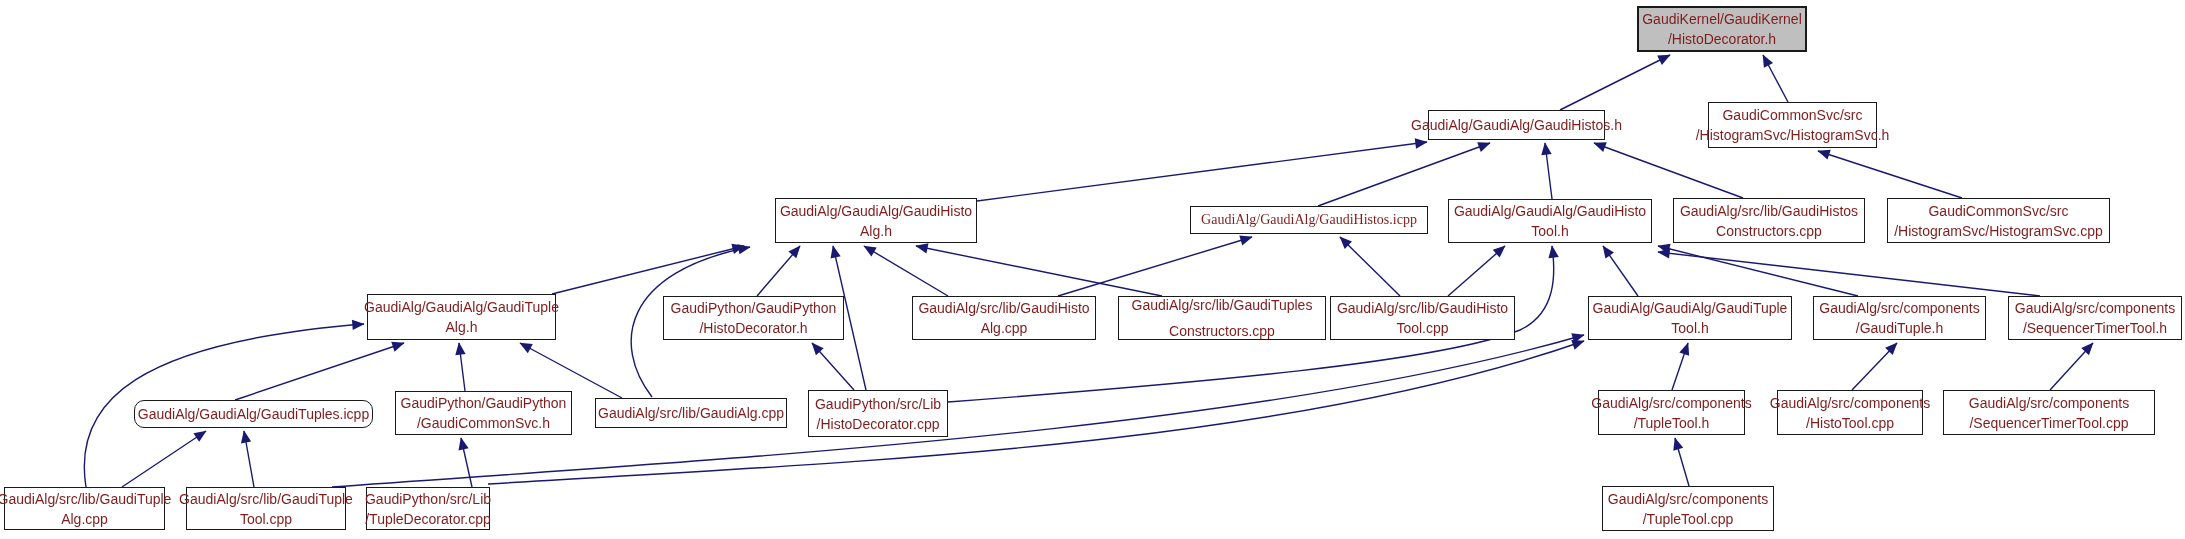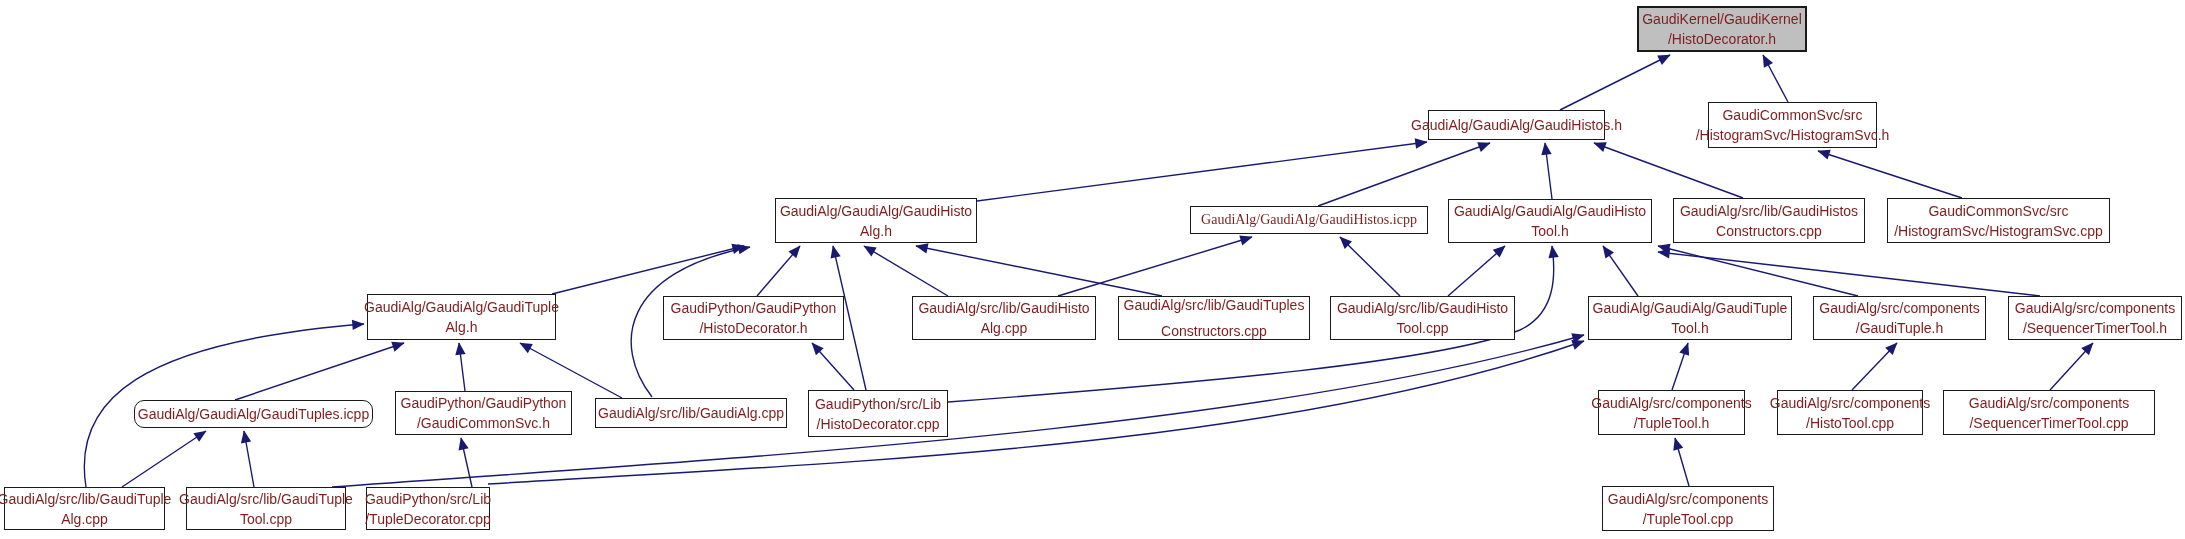--- a/index.html
+++ b/index.html
@@ -129,21 +129,21 @@
         <span>Alg.h</span>
       </div>
       <div class="node" title="GaudiPython/GaudiPython/HistoDecorator.h" style="left: 663px; top: 296px; width: 181px; height: 44px;">
         <span>GaudiPython/GaudiPython</span>
         <span>/HistoDecorator.h</span>
       </div>
       <div class="node" title="GaudiAlg/src/lib/GaudiHistoAlg.cpp" style="left: 912px; top: 296px; width: 184px; height: 44px;">
         <span>GaudiAlg/src/lib/GaudiHisto</span>
         <span>Alg.cpp</span>
       </div>
-      <div class="node" title="GaudiAlg/src/lib/GaudiTuplesConstructors.cpp" style="left: 1118px; top: 296px; width: 192px; height: 44px; gap: 6px;">
+      <div class="node" title="GaudiAlg/src/lib/GaudiTuplesConstructors.cpp" style="left: 1118px; top: 296px; width: 208px; height: 44px; gap: 6px;">
         <span>GaudiAlg/src/lib/GaudiTuples</span>
         <span>Constructors.cpp</span>
       </div>
       <div class="node" title="GaudiAlg/src/lib/GaudiHistoTool.cpp" style="left: 1330px; top: 296px; width: 185px; height: 44px;">
         <span>GaudiAlg/src/lib/GaudiHisto</span>
         <span>Tool.cpp</span>
       </div>
       <div class="node" title="GaudiAlg/GaudiAlg/GaudiTupleTool.h" style="left: 1588px; top: 296px; width: 204px; height: 44px;">
         <span>GaudiAlg/GaudiAlg/GaudiTuple</span>
         <span>Tool.h</span>

